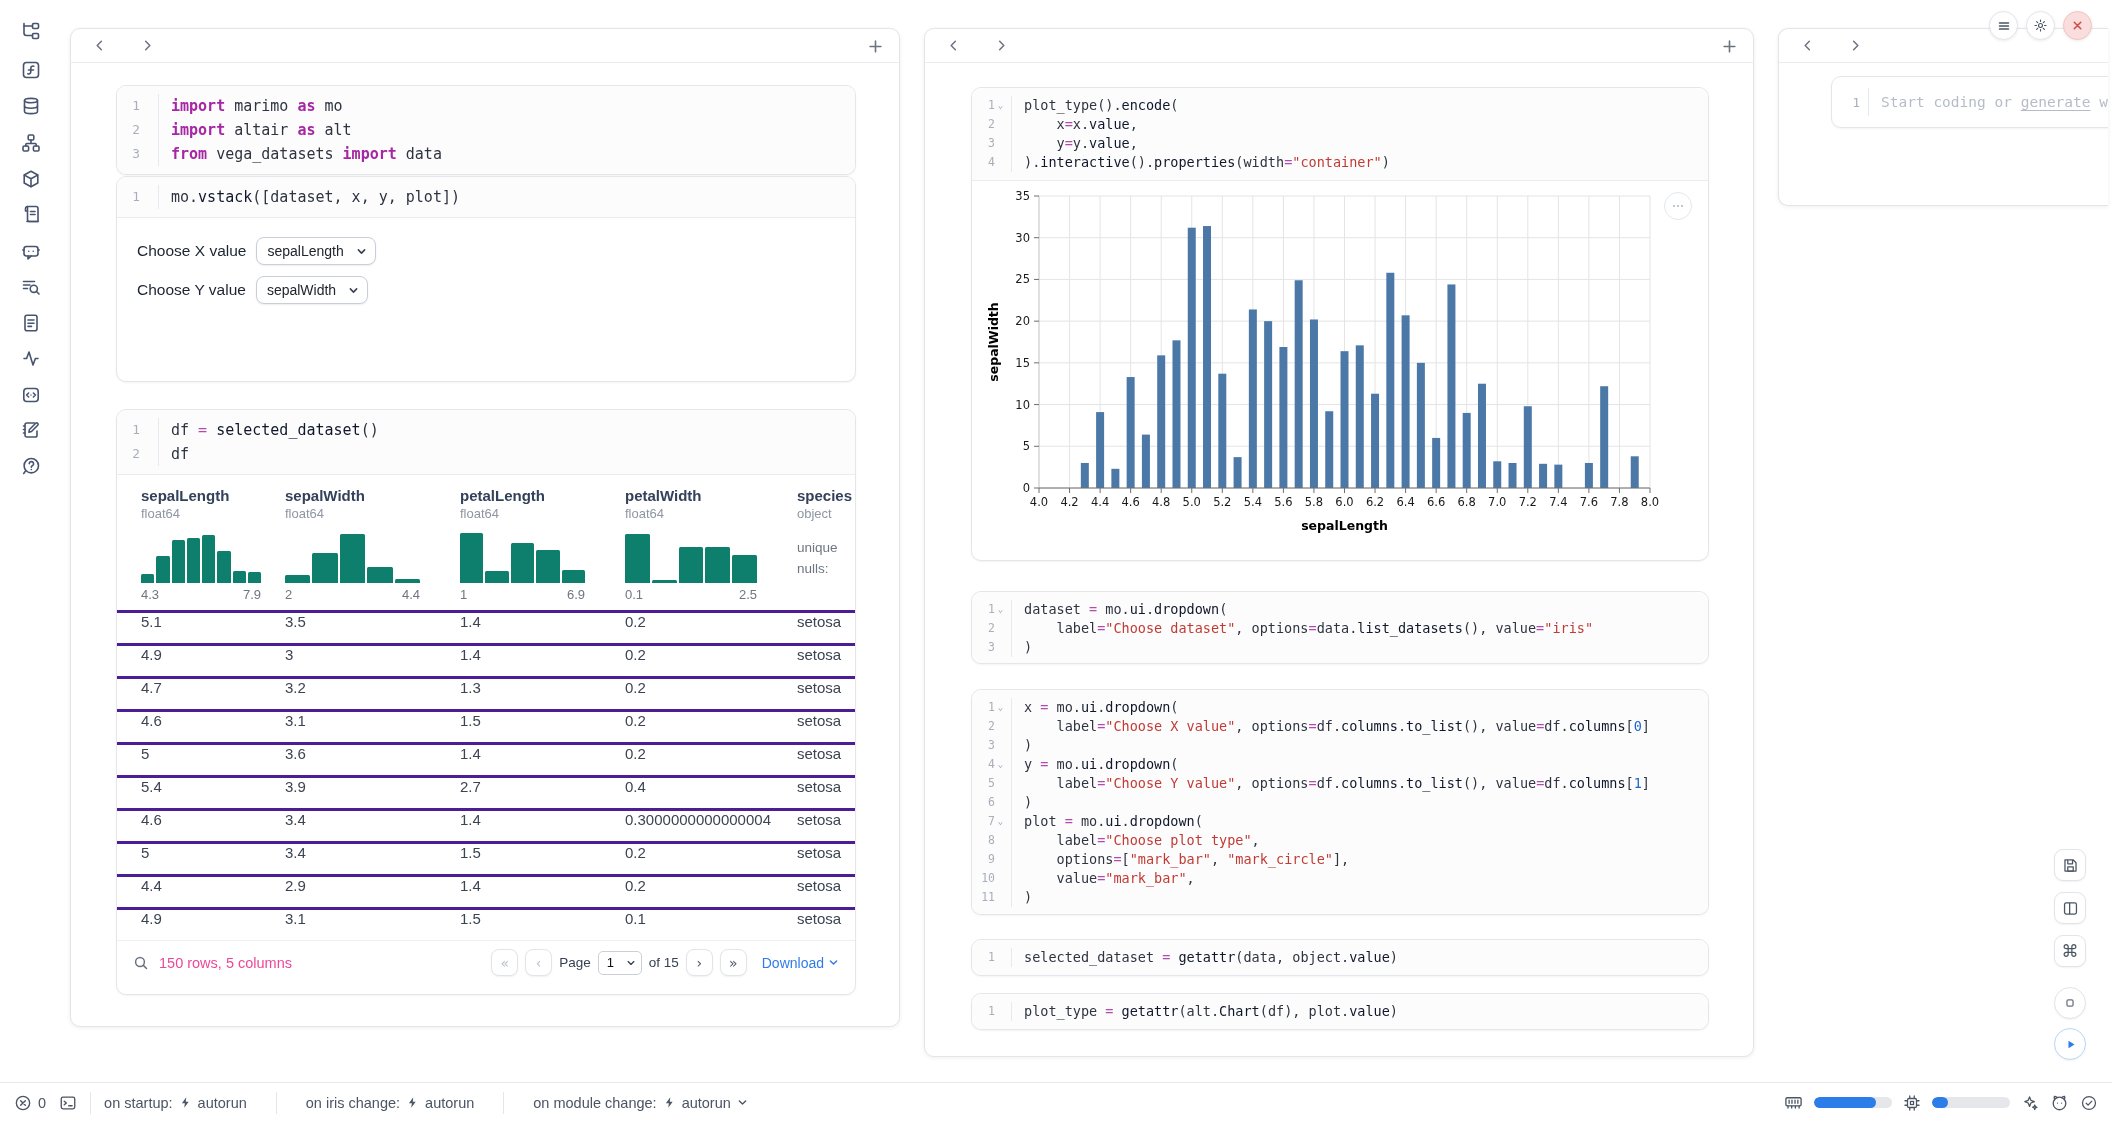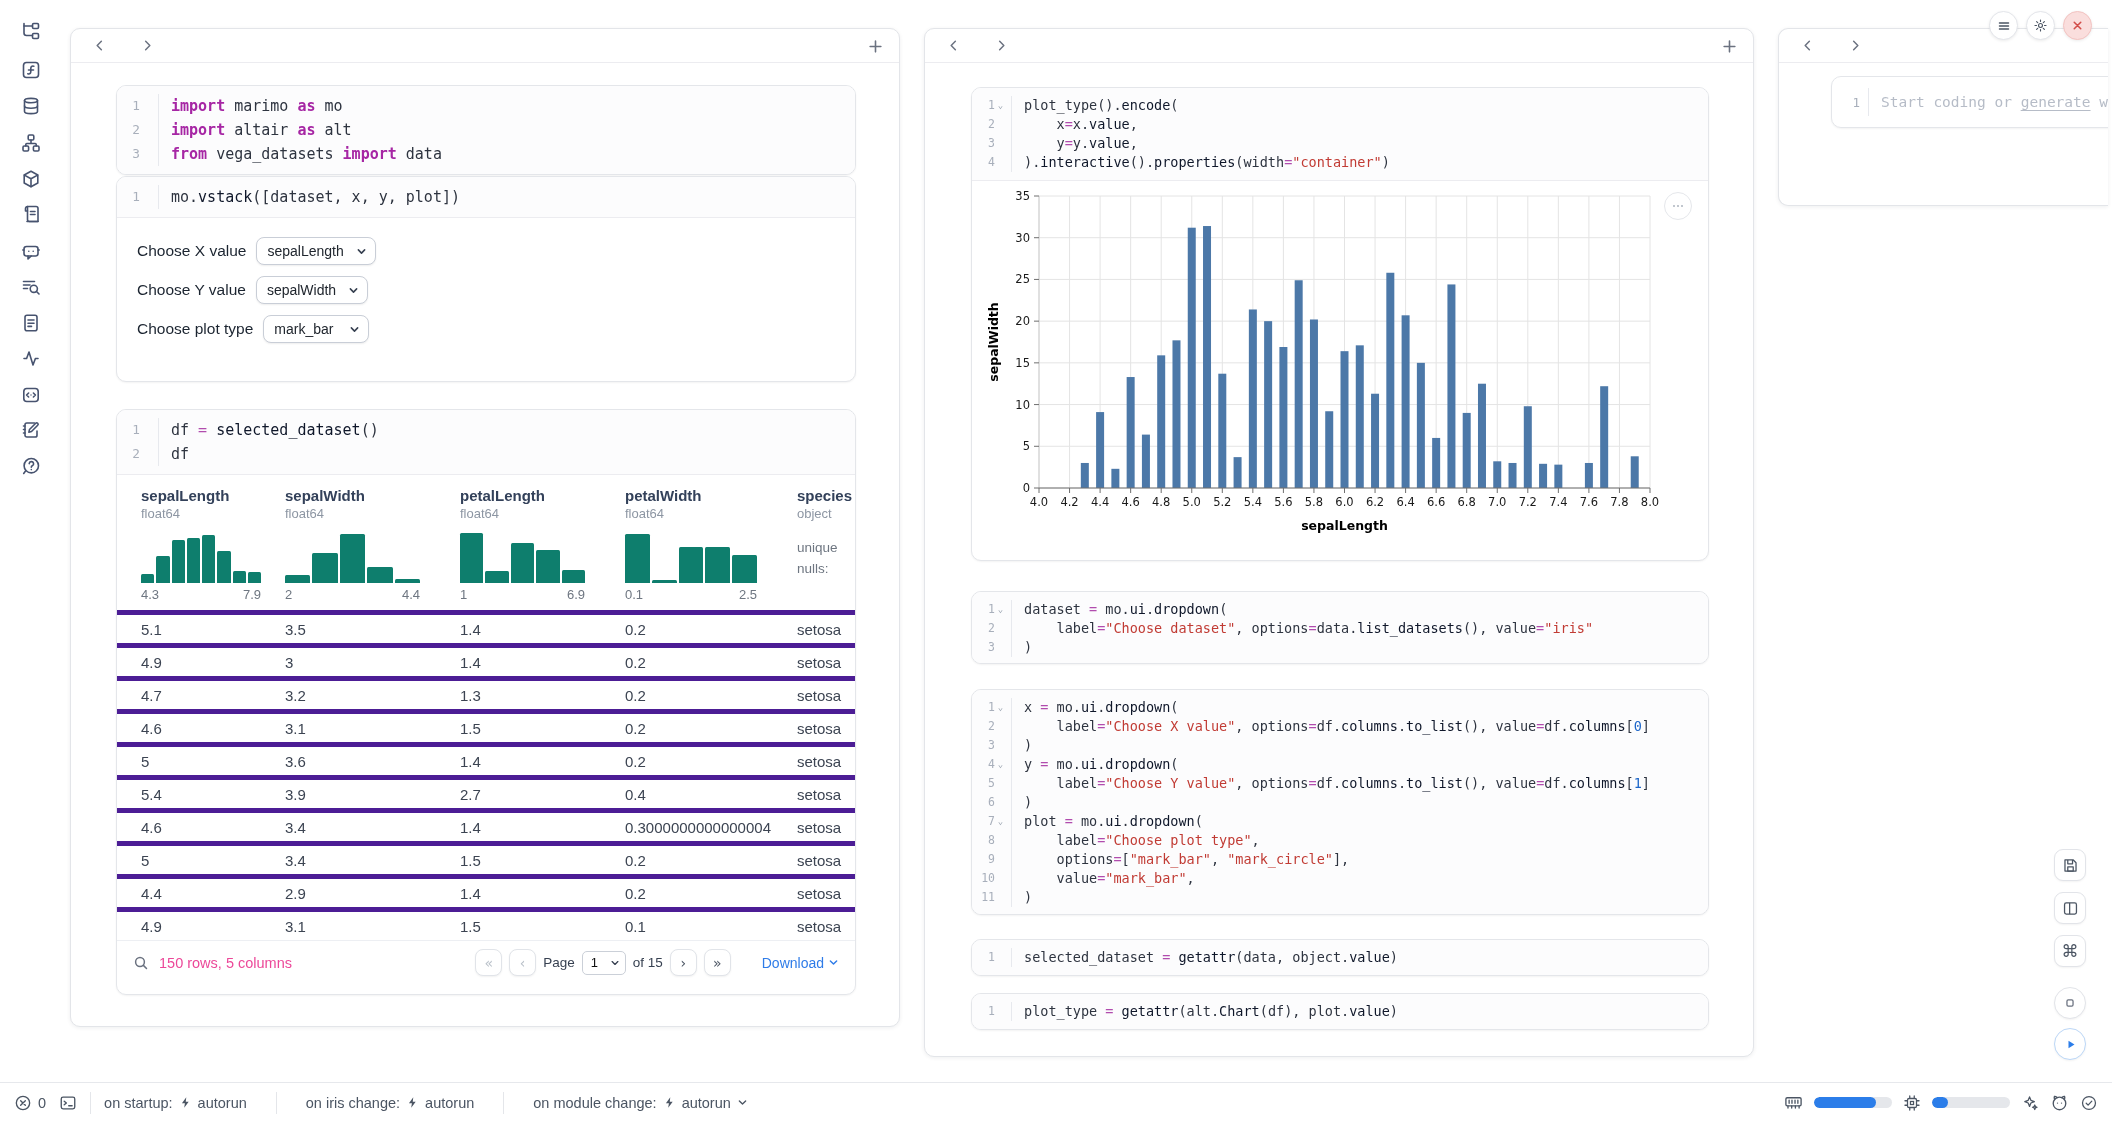--- a/index.html
+++ b/index.html
@@ -47,31 +47,31 @@
   .dftable{width:1010px}
   .thead{display:flex;padding-top:12px}
   .th{flex:none;padding-left:8px}
   .th:first-child{padding-left:24px}
   .cname{display:block;font-size:15px;font-weight:700;color:#33415a}
   .cdtype{display:block;font-size:13px;color:#8d96a3;margin-top:2px}
   .hist{display:flex;align-items:flex-end;gap:2px;height:54px;margin-top:8px}
   .hist div{flex:1;border-radius:1.5px 1.5px 0 0}
   .minmax{display:flex;justify-content:space-between;font-size:13px;color:#6e7681;margin-top:4px;padding-bottom:8px}
   .stats{margin-top:16px;font-size:13.5px;color:#6e7681;line-height:21px}
-  .tr{display:flex;border-top:5px solid #4c1d95;height:33px;align-items:center}
+  .tr{display:flex;border-top:3px solid #4c1d95;height:33px;align-items:flex-start}
   .td{flex:none;padding-left:8px;font-size:15px;color:#3c4452;overflow:hidden;white-space:nowrap}
   .td:first-child{padding-left:24px}
   .tfoot{border-top:1px solid #edeff3;height:44px;display:flex;align-items:center;padding:0 16px;gap:10px}
   .tsummary{font-size:14.5px;color:#ec4899}
   .pag{margin-left:auto;display:flex;align-items:center;gap:7px}
   .pbtn{width:27px;height:27px;border:1px solid #e1e4e9;border-radius:8px;background:#fff;box-shadow:0 1px 2px rgba(0,0,0,.06);color:#4b5563;font-size:14px;display:flex;align-items:center;justify-content:center;cursor:pointer;font-family:"DejaVu Sans",sans-serif}
   .pbtn.dis{color:#b9c0c9}
   .ptext{font-size:13.5px;color:#374151}
   .psel{height:24px;min-width:44px;border:1px solid #cbd0d8;border-radius:5px;display:flex;align-items:center;justify-content:space-between;padding:0 5px 0 8px;font-size:13px;color:#111;cursor:pointer;background:#fff}
-  .dl{color:#2f7ce8;font-size:14px;display:flex;align-items:center;gap:4px;cursor:pointer;margin-left:24px}
+  .dl{color:#2f7ce8;font-size:14px;display:flex;align-items:center;gap:4px;cursor:pointer;margin-left:8px}
 
   
   .chart-wrap{position:absolute;left:12px;top:100px}
   .chart text{font-family:"DejaVu Sans",sans-serif}
   .dots-btn{position:absolute;top:104px;right:16px;width:28px;height:28px;border-radius:50%;border:1px solid #e5e7eb;background:#fff;display:flex;align-items:center;justify-content:center;color:#b3bac3;cursor:pointer}
 
   
   .ph-text{font-family:"DejaVu Sans Mono",monospace;font-size:14.5px;color:#b6bcc7}
   .ph-text .u{text-decoration:underline;text-underline-offset:3px}
 
@@ -230,29 +230,20 @@
               <span>sepalLength</span>
               <svg width="11" height="11" viewBox="0 0 14 14" fill="none" stroke="currentColor" stroke-width="2" stroke-linecap="round" stroke-linejoin="round">
                 <path d="m3 5 4 4 4-4"></path>
               </svg>
             </div>
           </div>
           <div class="ctrl-row">
             <span class="ctrl-label">Choose Y value</span>
             <div class="select" style="width: 112px;">
               <span>sepalWidth</span>
-              <svg width="11" height="11" viewBox="0 0 14 14" fill="none" stroke="currentColor" stroke-width="2" stroke-linecap="round" stroke-linejoin="round">
-                <path d="m3 5 4 4 4-4"></path>
-              </svg>
-            </div>
-          </div>
-          <div class="ctrl-row">
-            <span class="ctrl-label">Choose plot type</span>
-            <div class="select" style="width: 106px;">
-              <span>mark_bar</span>
               <svg width="11" height="11" viewBox="0 0 14 14" fill="none" stroke="currentColor" stroke-width="2" stroke-linecap="round" stroke-linejoin="round">
                 <path d="m3 5 4 4 4-4"></path>
               </svg>
             </div>
           </div>
         </div>
     </div>
 
     <div class="cell code-l has-out" style="left:45px;top:380px;width:740px;height:586px">
       <div class="codebox">

